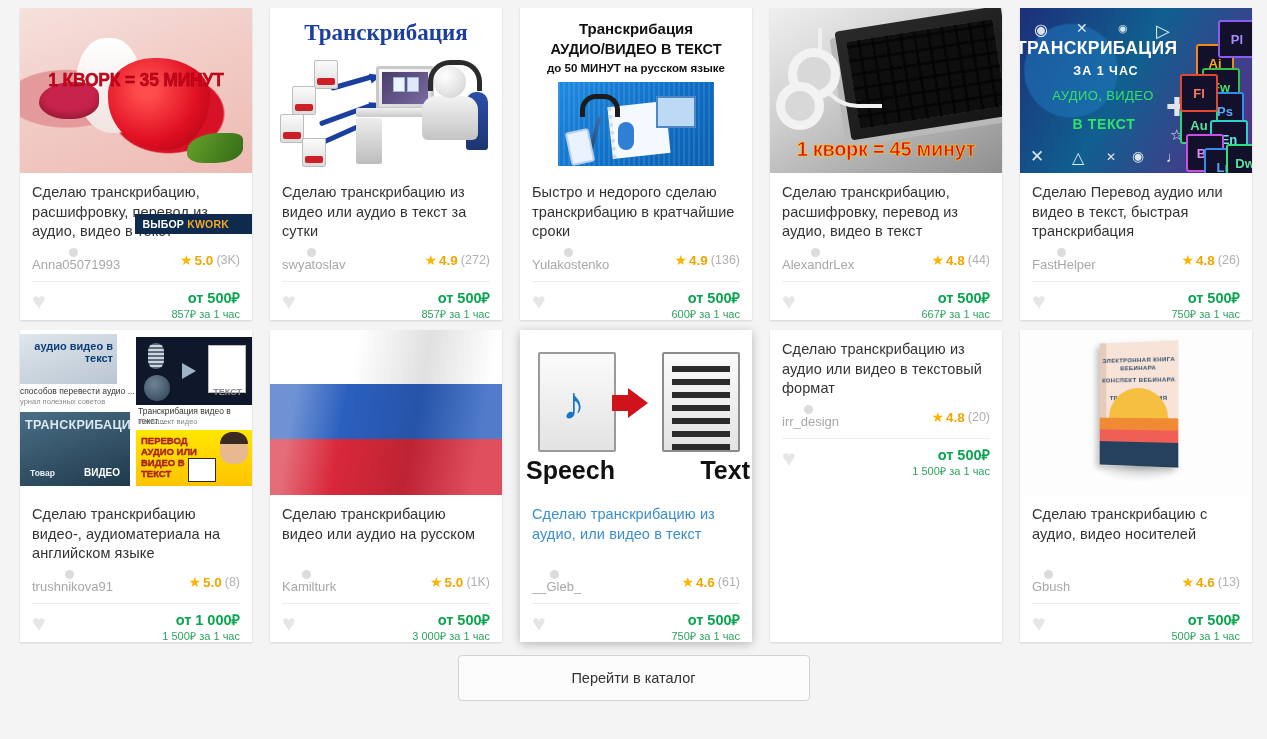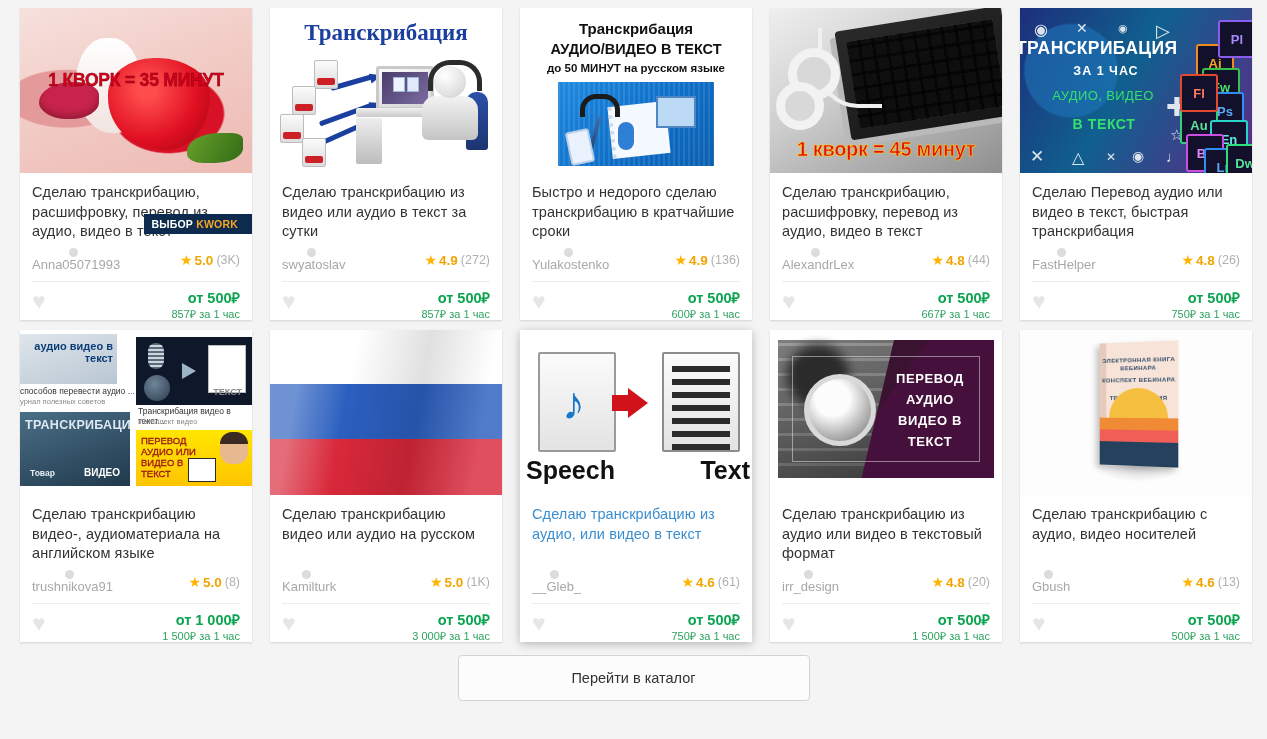--- a/index.html
+++ b/index.html
@@ -58,21 +58,21 @@
   }
   .card-title.link-blue { color: #3a8ed0; }
   .badge-kwork {
     position: absolute;
     right: 0px;
     top: 41px;
     background: #0e2b4e;
     color: #ffffff;
     font-size: 10.5px;
     font-weight: bold;
-    padding: 4px 14px 4px 7px;
+    padding: 4px 23px 4px 7px;
     letter-spacing: 0.2px;
     white-space: nowrap;
   }
   .badge-kwork .k { color: #f5a623; }
   .meta-row {
     display: flex;
     align-items: center;
     justify-content: space-between;
     margin-top: 6px;
     padding-bottom: 9px;
@@ -394,21 +394,21 @@
     position: absolute; left: 5px; top: 6px; color: #dce8f2;
     font-weight: bold; font-size: 12.5px; letter-spacing: .3px;
   }
   .t6 .q3 { left: 116px; top: 7px; width: 116px; height: 68px; background: #0f172a; }
   .t6 .txt-c { position: absolute; left: 118px; top: 76px; font-size: 8.5px; color: #333; }
   .t6 .txt-d { position: absolute; left: 118px; top: 87px; font-size: 7.5px; color: #888; }
   .t6 .q4 { left: 116px; top: 100px; width: 116px; height: 56px;
     background: linear-gradient(180deg,#ffe600,#ffc400); }
   .t6 .q4lbl {
     position: absolute; left: 5px; top: 5px; width: 74px;
-    color: #d11f26; font-weight: normal; font-size: 9.5px; line-height: 11px;
+    color: #d11f26; font-weight: bold; font-size: 9.5px; line-height: 11px;
     -webkit-text-stroke: 0.3px #6b0c10;
   }
 
   .t7 {
     background: linear-gradient(180deg,#ffffff 0 33%, #2b5fbf 33% 66%, #d8283a 66% 100%);
   }
   .t7 .sheen {
     position: absolute; inset: 0;
     background: linear-gradient(100deg, rgba(255,255,255,0.32) 0 14%, rgba(255,255,255,0) 34%,
                 rgba(0,0,0,0.12) 62%, rgba(255,255,255,0.18) 88%);
@@ -864,31 +864,20 @@
       <div class="price-row">
         <span class="heart">♥</span>
         <div class="price-block">
           <div class="price-main">от 500₽</div>
           <div class="price-sub">750₽ за 1 час</div>
         </div>
       </div>
     </div>
 
     <div class="card">
-      <div class="thumb">
-        <div class="t-fill t9">
-          <div class="photo">
-            <span class="kb"></span>
-            <span class="blur"></span>
-            <span class="ear"></span>
-            <span class="frame"></span>
-            <span class="cap">ПЕРЕВОД АУДИО ВИДЕО В ТЕКСТ</span>
-          </div>
-        </div>
-      </div>
       <div class="card-body">
         <div class="card-title">Сделаю транскрибацию из аудио или видео в текстовый формат</div>
         <div class="meta-row">
           <div class="seller">
             <span class="avatar-dot"></span>
             <span>irr_design</span>
           </div>
           <div class="rating">
             <span class="star">★</span>
             <span class="rating-value">4.8</span>

